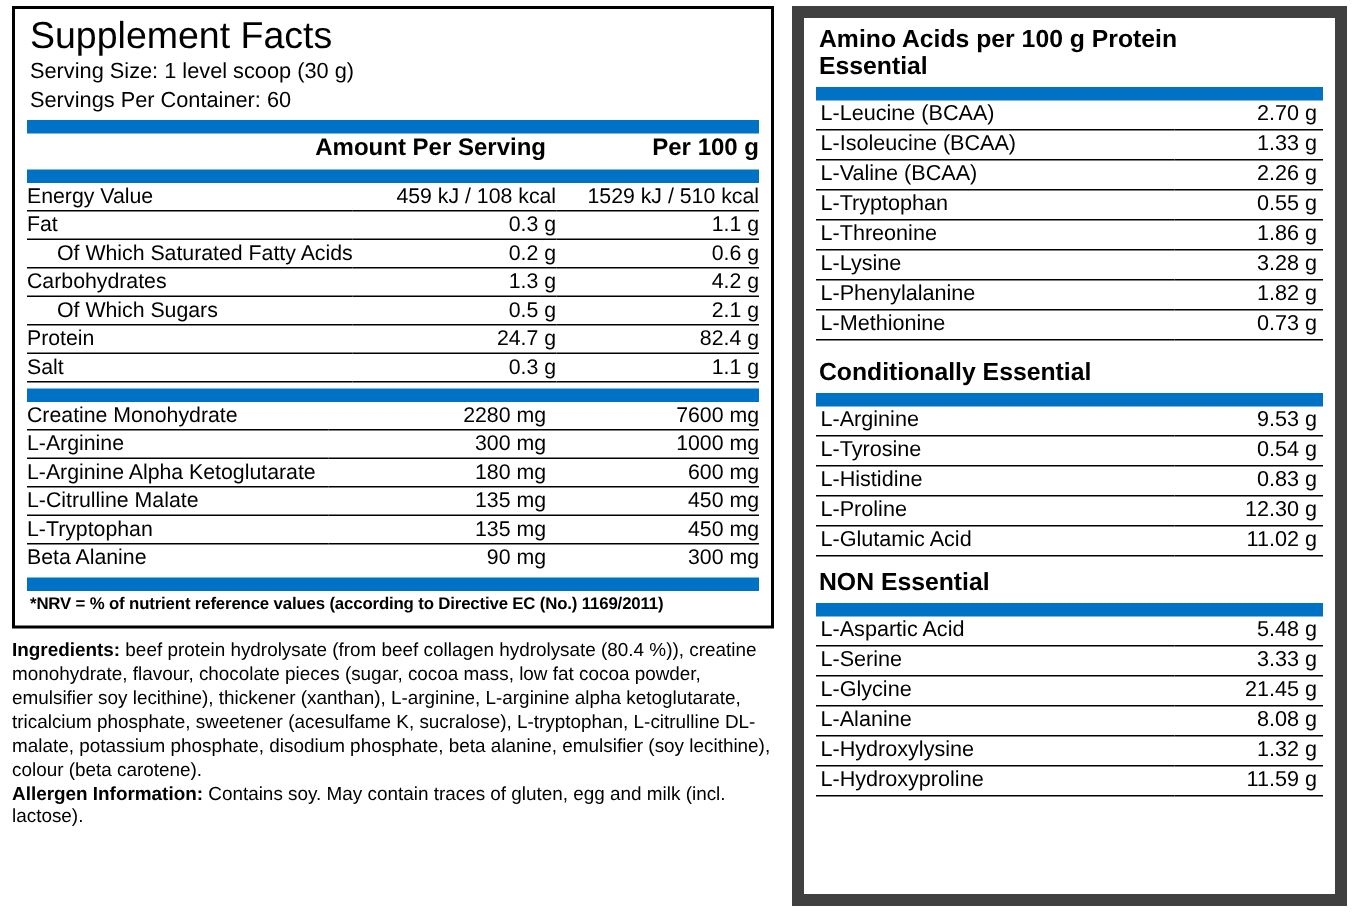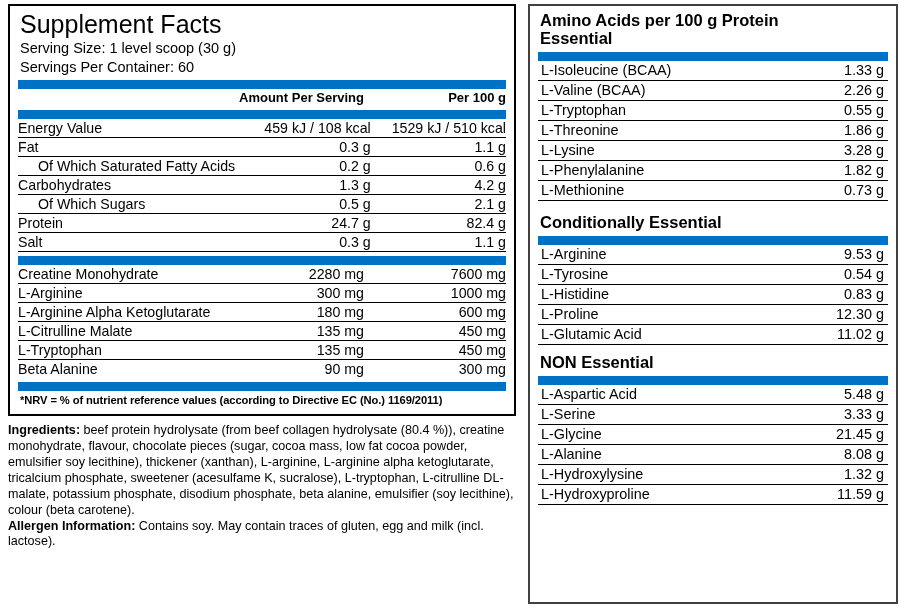--- a/index.html
+++ b/index.html
@@ -65,21 +65,21 @@
   table.nut tr.no-rule td { border-bottom: none; }
   td.name { text-align: left; padding-left: 2px; }
   td.name.indent { padding-left: 20px; }
   td.c2 { text-align: right; width: 145px; padding-right: 6px; }
   td.c3 { text-align: right; width: 142px; padding-right: 4px; }
   .hdr-row td {
     font-weight: bold;
     border-bottom: none !important;
     padding-top: 3px;
     padding-bottom: 3px;
-    font-size: 13px;
+    font-size: 16px;
   }
   .hdr-row td.name { font-weight: bold; }
   .nrv {
     font-size: 11.2px;
     font-weight: bold;
     padding: 3px 0 2px 2px;
     letter-spacing: -0.1px;
   }
   .ingredients {
     margin-top: 7px;
@@ -92,21 +92,21 @@
     font-size: 12.6px;
     line-height: 1.26;
   }
   
   .right-panel {
     position: absolute;
     left: 528px;
     top: 4px;
     width: 370px;
     height: 600px;
-    border: 2px solid #404040;
+    border: 8px solid #404040;
     box-sizing: border-box;
     padding: 5px 8px 6px 8px;
   }
   .aa-title {
     font-size: 16.5px;
     font-weight: bold;
     line-height: 1.12;
     margin: 0 0 0 2px;
   }
   .section-title {
@@ -248,20 +248,24 @@
   </div>
 
   <div class="right-panel">
     <div class="aa-title">Amino Acids per 100 g Protein</div>
     <div class="aa-title">Essential</div>
 
     <div class="blue-bar"></div>
 
     <table class="aa">
       <tbody>
+          <tr>
+        <td class="aname">L-Leucine (BCAA)</td>
+        <td class="aval">2.70 g</td>
+      </tr>
       <tr>
         <td class="aname">L-Isoleucine (BCAA)</td>
         <td class="aval">1.33 g</td>
       </tr>
       <tr>
         <td class="aname">L-Valine (BCAA)</td>
         <td class="aval">2.26 g</td>
       </tr>
       <tr>
         <td class="aname">L-Tryptophan</td>

